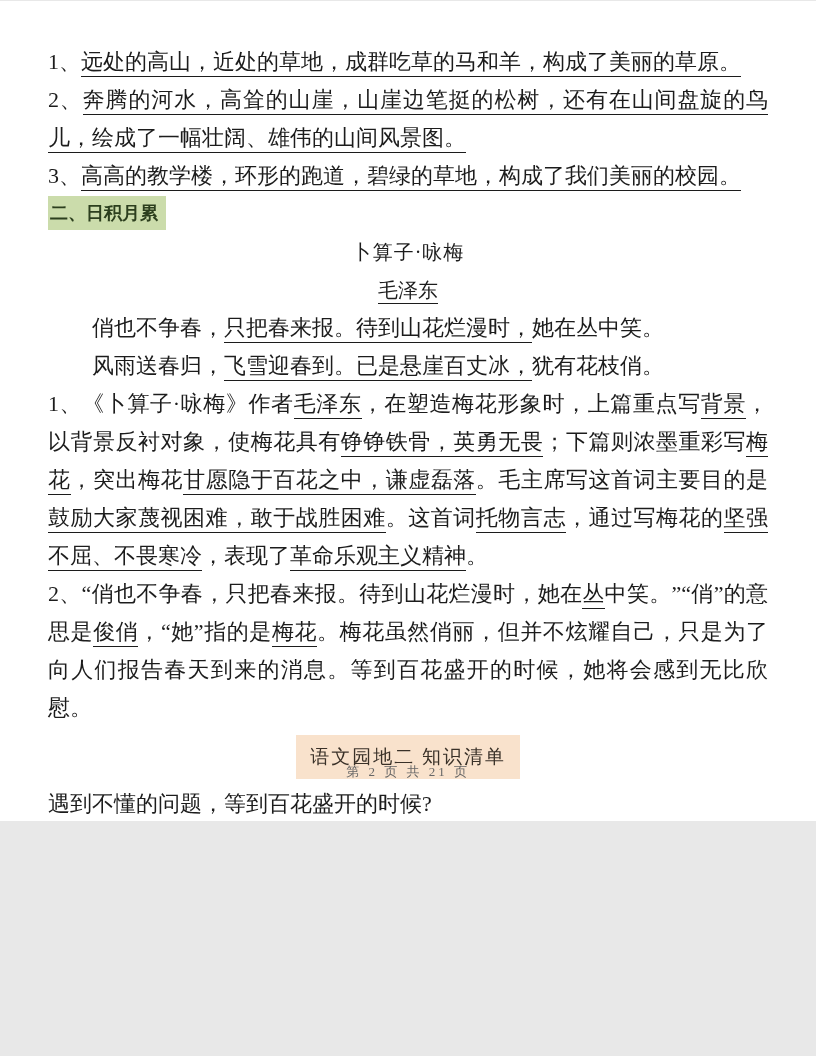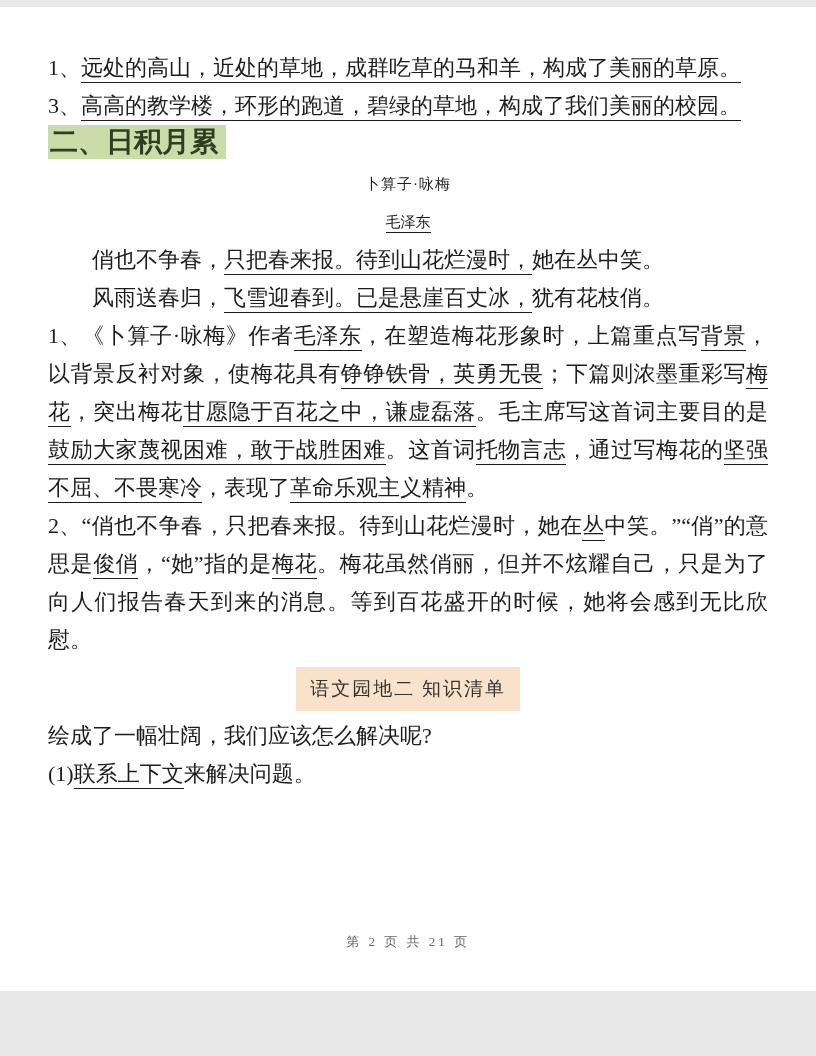--- a/index.html
+++ b/index.html
@@ -1,20 +1,20 @@
 <!DOCTYPE html>
 <html style="--green-bg: #cbdcab; --green-text: #2c3f1e; --title-bg: #f9e2cc; --title-text: #3a3128; --footer-text: #666666;"><head>
 <meta charset="utf-8">
 <style>
   html, body { margin: 0; padding: 0; background: #e8e8e8; }
   .doc {
     position: relative;
     width: 816px;
-    height: 984px;
-    margin: 7px auto;
+    height: 820px;
+    margin: 1px auto;
     background: #ffffff;
     font-family: "Liberation Serif", "DejaVu Serif", serif;
     color: #1c1c1c;
     box-sizing: border-box;
     padding: 42px 48px 0 48px;
     overflow: hidden;
   }
   .para {
     font-size: 22px;
     line-height: 38px;
@@ -23,26 +23,26 @@
   }
   .u, .para .u {
     border-bottom: 1.6px solid #1c1c1c;
     padding-bottom: 2px;
   }
   .hline { line-height: 38px; margin: 0; }
   .green-tag {
     display: inline-block;
     background: var(--green-bg, #cbdcab);
     color: var(--green-text, #2c3f1e);
-    font-size: 28px;
+    font-size: 18px;
     font-weight: 700;
     line-height: 30px;
     padding: 2px 8px 2px 2px;
   }
-  .center { text-align: center; font-size: 15px; line-height: 38px; }
+  .center { text-align: center; font-size: 20px; line-height: 38px; }
   .poem-title { letter-spacing: 1px; }
   .poem-author { padding-bottom: 2px; }
   .poem-line { padding-left: 44px; }
   .title-wrap { text-align: center; margin: 8px 0 6px 0; }
   .unit-title {
     display: inline-block;
     background: var(--title-bg, #f9e2cc);
     color: var(--title-text, #3a3128);
     font-size: 19px;
     font-weight: 400;
@@ -60,37 +60,38 @@
     color: var(--footer-text, #666666);
     letter-spacing: 3px;
   }
 </style>
 </head>
 <body>
 
 <div class="doc">
 
   <div class="para"><span>1、</span><span class="u">远处的高山，近处的草地，成群吃草的马和羊，构成了美丽的草原。</span></div>
+  <div class="para"><span>2、</span><span class="u">奔腾的河水，高耸的山崖，山崖边笔挺的松树，还有在山间盘旋的鸟儿，绘成了一幅壮阔、雄伟的山间风景图。</span></div>
   <div class="para"><span>3、</span><span class="u">高高的教学楼，环形的跑道，碧绿的草地，构成了我们美丽的校园。</span></div>
 
   <div class="hline">
     <span class="green-tag">二、日积月累</span>
   </div>
 
   <div class="center poem-title">卜算子·咏梅</div>
   <div class="center">
     <span class="u poem-author">毛泽东</span>
   </div>
   <div class="para poem-line"><span>俏也不争春，</span><span class="u">只把春来报。</span><span class="u">待到山花烂漫时，</span><span>她在丛中笑。</span></div>
   <div class="para poem-line"><span>风雨送春归，</span><span class="u">飞雪迎春到。</span><span class="u">已是悬崖百丈冰，</span><span>犹有花枝俏。</span></div>
 
   <div class="para"><span>1、《卜算子·咏梅》作者</span><span class="u">毛泽东</span><span>，在塑造梅花形象时，上篇重点写</span><span class="u">背景</span><span>，以背景反衬对象，使梅花具有</span><span class="u">铮铮铁骨，英勇无畏</span><span>；下篇则浓墨重彩写</span><span class="u">梅花</span><span>，突出梅花</span><span class="u">甘愿隐于百花之中，谦虚磊落</span><span>。毛主席写这首词主要目的是</span><span class="u">鼓励大家蔑视困难，敢于战胜困难</span><span>。这首词</span><span class="u">托物言志</span><span>，通过写梅花的</span><span class="u">坚强不屈、不畏寒冷</span><span>，表现了</span><span class="u">革命乐观主义精神</span><span>。</span></div>
   <div class="para"><span>2、“俏也不争春，只把春来报。待到山花烂漫时，她在</span><span class="u">丛</span><span>中笑。”“俏”的意思是</span><span class="u">俊俏</span><span>，“她”指的是</span><span class="u">梅花</span><span>。梅花虽然俏丽，但并不炫耀自己，只是为了向人们报告春天到来的消息。等到百花盛开的时候，她将会感到无比欣慰。</span></div>
 
   <div class="title-wrap">
     <span class="unit-title">语文园地二 知识清单</span>
   </div>
 
-  <div class="para">绘成了一幅壮阔，我们应该怎么解决呢?</div>
+  <div class="para">遇到不懂的问题，等到百花盛开的时候?</div>
   <div class="para"><span>(1)</span><span class="u">联系上下文</span><span>来解决问题。</span></div>
 
   <div class="footer">第 2 页 共 21 页</div>
 </div>
 
 </body></html>

